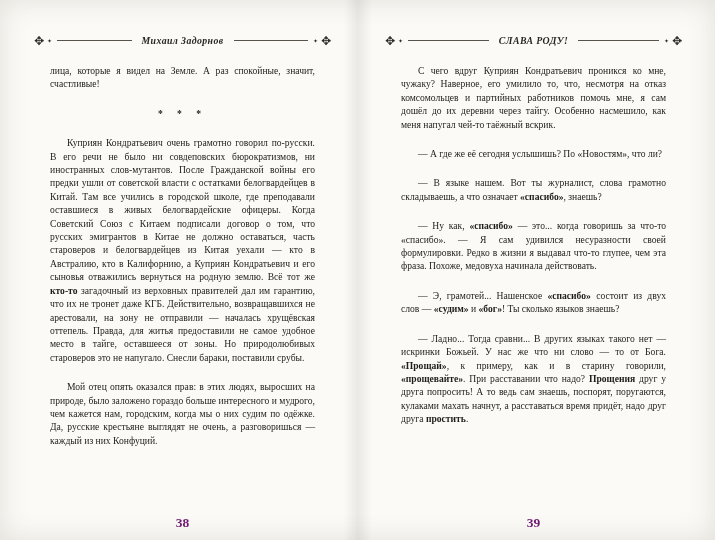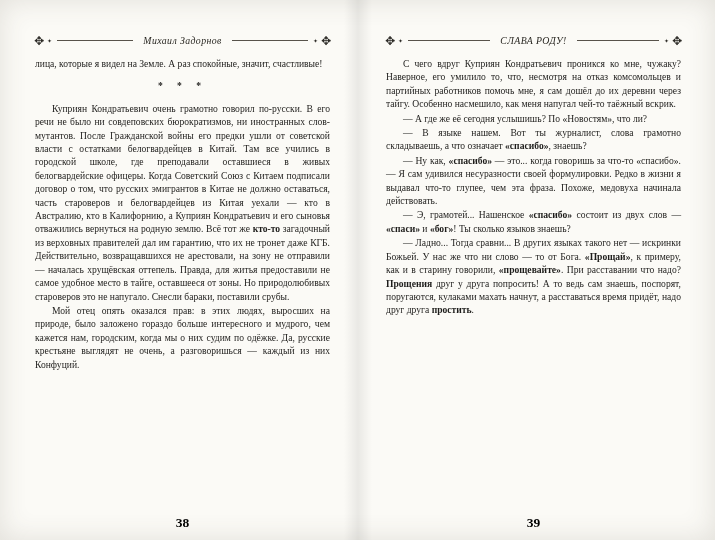--- a/index.html
+++ b/index.html
@@ -46,56 +46,56 @@
     color: #2c2a26;
     margin: 0 3px;
   }
   .header-rule {
     flex: 1; height: 1px;
     background: #57524a;
     margin: 0 2px;
   }
   .header-text {
     font-style: italic;
-    font-weight: normal;
+    font-weight: bold;
     font-size: 9.8px;
     letter-spacing: 0.4px;
     white-space: nowrap;
     padding: 0 8px;
     color: #2a2823;
   }
 
   .page-body {
     font-size: 9.6px;
     line-height: 13.4px;
     text-align: justify;
     hyphens: auto;
     -webkit-hyphens: auto;
   }
   .page-body p {
-    margin: 1px;
+    margin: 16px;
     text-indent: 17px;
   }
   .page-body p.noindent { text-indent: 0; }
   .page-body p.separator {
     text-indent: 0;
     text-align: center;
     font-weight: bold;
     letter-spacing: 6px;
     margin: 9px 0 9px 0;
   }
   .page-body b { font-weight: bold; }
 
   .page-number {
     position: absolute;
     left: 0; right: 0; bottom: 0;
     text-align: center;
     font-weight: bold;
     font-size: 13.5px;
-    color: #000000;
+    color: #701a75;
   }
 </style>
 </head>
 <body>
 
 <div class="scan-shadow"></div>
 <div class="gutter-shadow"></div>
 
 <div>
 
@@ -126,19 +126,19 @@
       <span class="header-text">СЛАВА РОДУ!</span>
       <span class="header-rule"></span>
       <span class="orn-small">✦</span>
       <span class="orn-big">✥</span>
     </div>
     <div class="page-body">
         <p><span>С чего вдруг Куприян Кондратьевич проникся ко мне, чужаку? Наверное, его умилило то, что, несмотря на отказ комсомольцев и партийных работников помочь мне, я сам дошёл до их деревни через тайгу. Особенно насмешило, как меня напугал чей-то таёжный вскрик.</span></p>
         <p><span>— А где же её сегодня услышишь? По «Новостям», что ли?</span></p>
         <p><span>— В языке нашем. Вот ты журналист, слова грамотно складываешь, а что означает </span><b>«спасибо»</b><span>, знаешь?</span></p>
         <p><span>— Ну как, </span><b>«спасибо»</b><span> — это... когда говоришь за что-то «спасибо». — Я сам удивился несуразности своей формулировки. Редко в жизни я выдавал что-то глупее, чем эта фраза. Похоже, медовуха начинала действовать.</span></p>
-        <p><span>— Э, грамотей... Нашенское </span><b>«спасибо»</b><span> состоит из двух слов — </span><b>«спаси»</b><span> и </span><b>«бог»</b><span>! Ты сколько языков знаешь?</span></p>
+        <p><span>— Э, грамотей... Нашенское </span><b>«спасибо»</b><span> состоит из двух слов — </span><b>«судим»</b><span> и </span><b>«бог»</b><span>! Ты сколько языков знаешь?</span></p>
         <p><span>— Ладно... Тогда сравни... В других языках такого нет — искринки Божьей. У нас же что ни слово — то от Бога. </span><b>«Прощай»</b><span>, к примеру, как и в старину говорили, </span><b>«прощевайте»</b><span>. При расставании что надо? </span><b>Прощения</b><span> друг у друга попросить! А то ведь сам знаешь, поспорят, поругаются, кулаками махать начнут, а расставаться время придёт, надо друг друга </span><b>простить</b><span>.</span></p>
       </div>
     <div class="page-number">39</div>
   </div>
 
 </div>
 
 </body></html>

